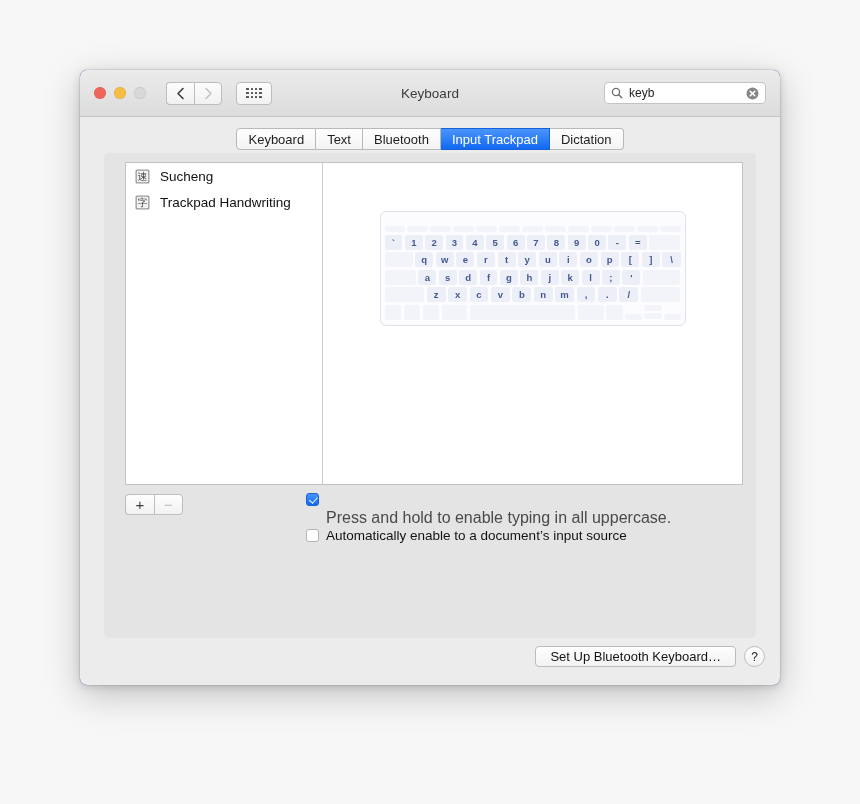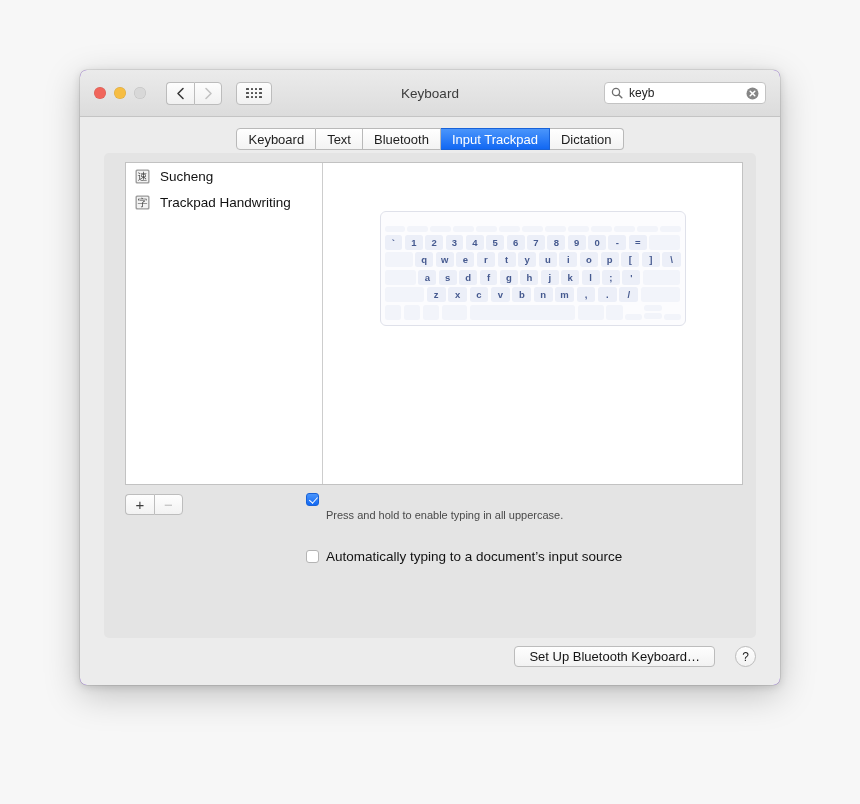--- a/index.html
+++ b/index.html
@@ -238,29 +238,29 @@
     content: "";
     position: absolute;
     left: 4px; top: 1px;
     width: 3.5px; height: 7px;
     border: solid #fff;
     border-width: 0 1.8px 1.8px 0;
     transform: rotate(42deg);
   }
   .optlabel { font-size: 13.5px; color: #131313; line-height: 17px; }
   .opthint {
-    font-size: 11px; color: #4a4a4a;
-    margin: -3px 0 27px 20px;
+    font-size: 16px; color: #4a4a4a;
+    margin: -3px 0 0 20px;
   }
 
   
   .bottom {
     position: absolute;
-    right: 24px; bottom: 18px;
-    display: flex; align-items: center; gap: 20px;
+    right: 15px; bottom: 18px;
+    display: flex; align-items: center; gap: 8px;
   }
   .btn {
     height: 21px;
     padding: 0 14px;
     background: linear-gradient(180deg,#fefefe,#f2f2f2);
     border: 1px solid #bcbcbc;
     border-radius: 4px;
     font-size: 13px;
     color: #141414;
     display: flex; align-items: center;
@@ -483,21 +483,21 @@
       <div class="opts">
 
         <div class="optrow">
           <span class="cbox checked"></span>
         </div>
 
         <div class="opthint">Press and hold to enable typing in all uppercase.</div>
 
         <div class="optrow">
           <span class="cbox"></span>
-          <span class="optlabel">Automatically typing to a document’s input source</span>
+          <span class="optlabel">Automatically enable to a document’s input source</span>
         </div>
 
       </div>
     </div>
 
     <div class="bottom">
       <div class="btn">Set Up Bluetooth Keyboard…</div>
       <div class="helpbtn">?</div>
     </div>
 

